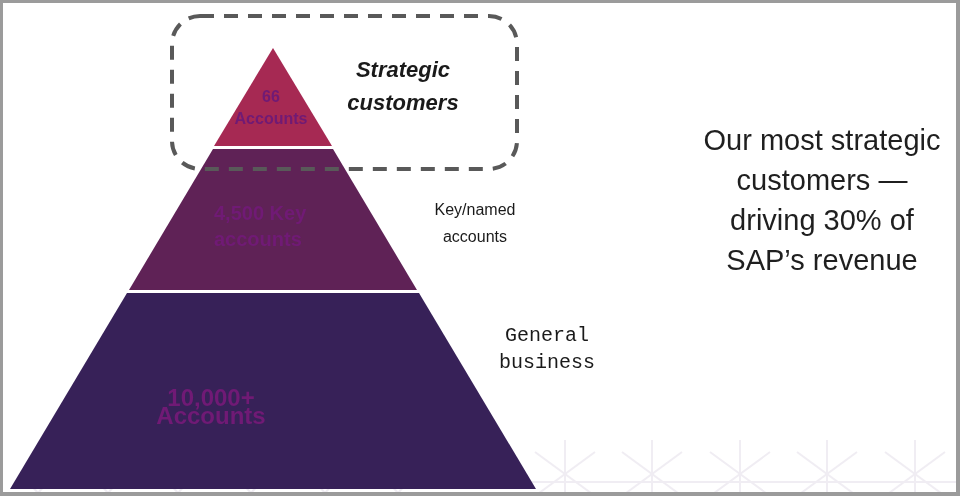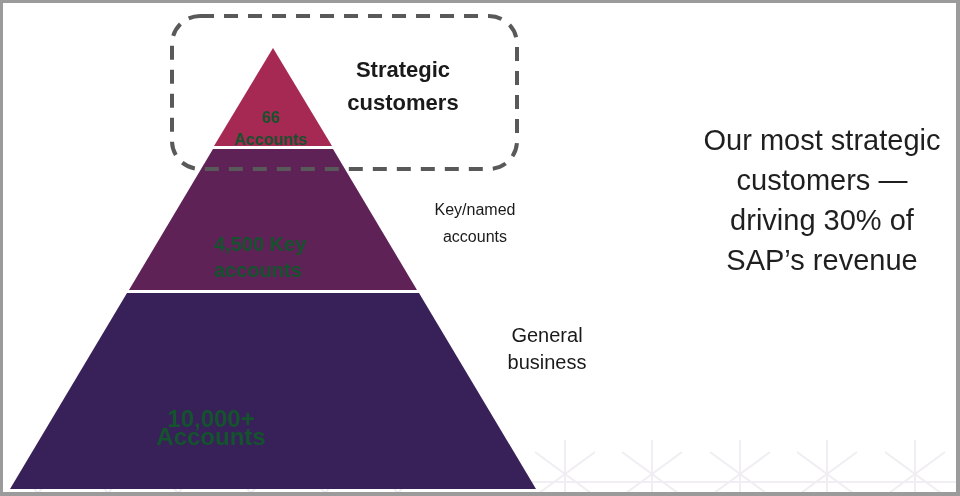--- a/index.html
+++ b/index.html
@@ -18,53 +18,52 @@
     pointer-events: none;
     z-index: 5;
   }
   svg.diagram { position: absolute; left: 0; top: 0; z-index: 1; }
   .txt {
     position: absolute;
     white-space: pre-line;
     z-index: 3;
   }
   .tier-label {
-    color: #14532d;
+    color: #701a75;
     font-weight: bold;
     text-align: center;
-    margin-top: 21px;
   }
   .label-66 {
     left: 211px; top: 86px; width: 120px;
     font-size: 16px; line-height: 22px;
   }
   .label-key {
-    left: 214px; top: 210px; width: 160px;
+    left: 214px; top: 200px; width: 160px;
     font-size: 20px; line-height: 26px;
     text-align: left;
   }
   .label-general {
     left: 111px; top: 389px; width: 200px;
     font-size: 24px; line-height: 18px;
   }
   .annotation {
     color: #1a1a1a;
     text-align: center;
   }
   .strategic-title {
     left: 303px; top: 53px; width: 200px;
-    font-size: 22px; font-weight: bold; line-height: 33px;
+    font-size: 22px; font-weight: bold; line-height: 33px; font-style: italic;
   }
   .keynamed-label {
     left: 395px; top: 196px; width: 160px;
     font-size: 16px; line-height: 27px;
   }
   .generalbiz-label {
     left: 467px; top: 322px; width: 160px;
-    font-size: 20px; line-height: 27px;
+    font-size: 20px; line-height: 27px; font-family: Liberation Mono, monospace;
   }
   .headline {
     left: 662px; top: 120px; width: 320px;
     font-size: 29px; line-height: 40px;
     color: #1f1f1f;
     text-align: center;
   }
 </style>
 </head>
 <body>

